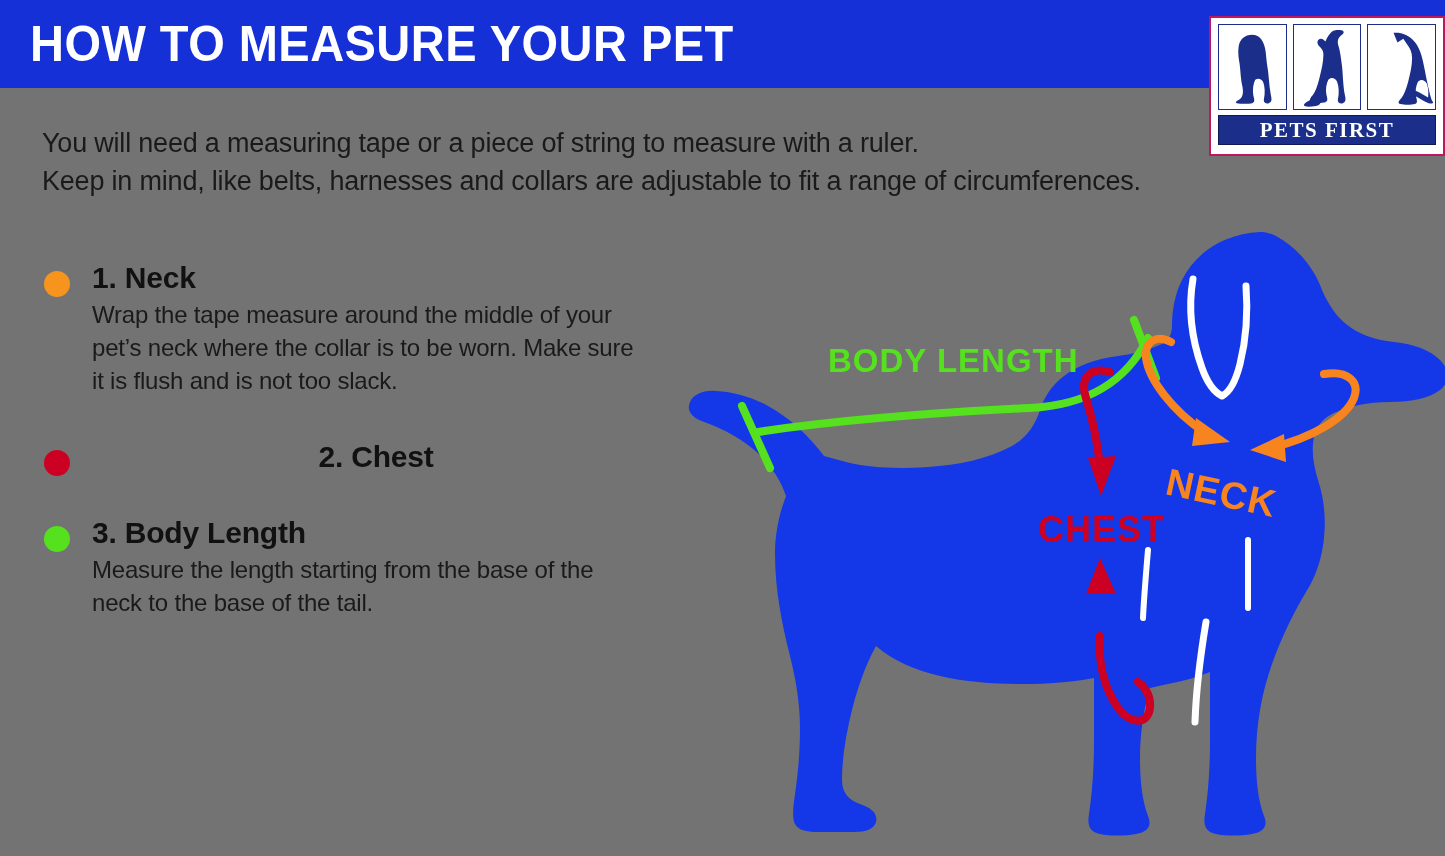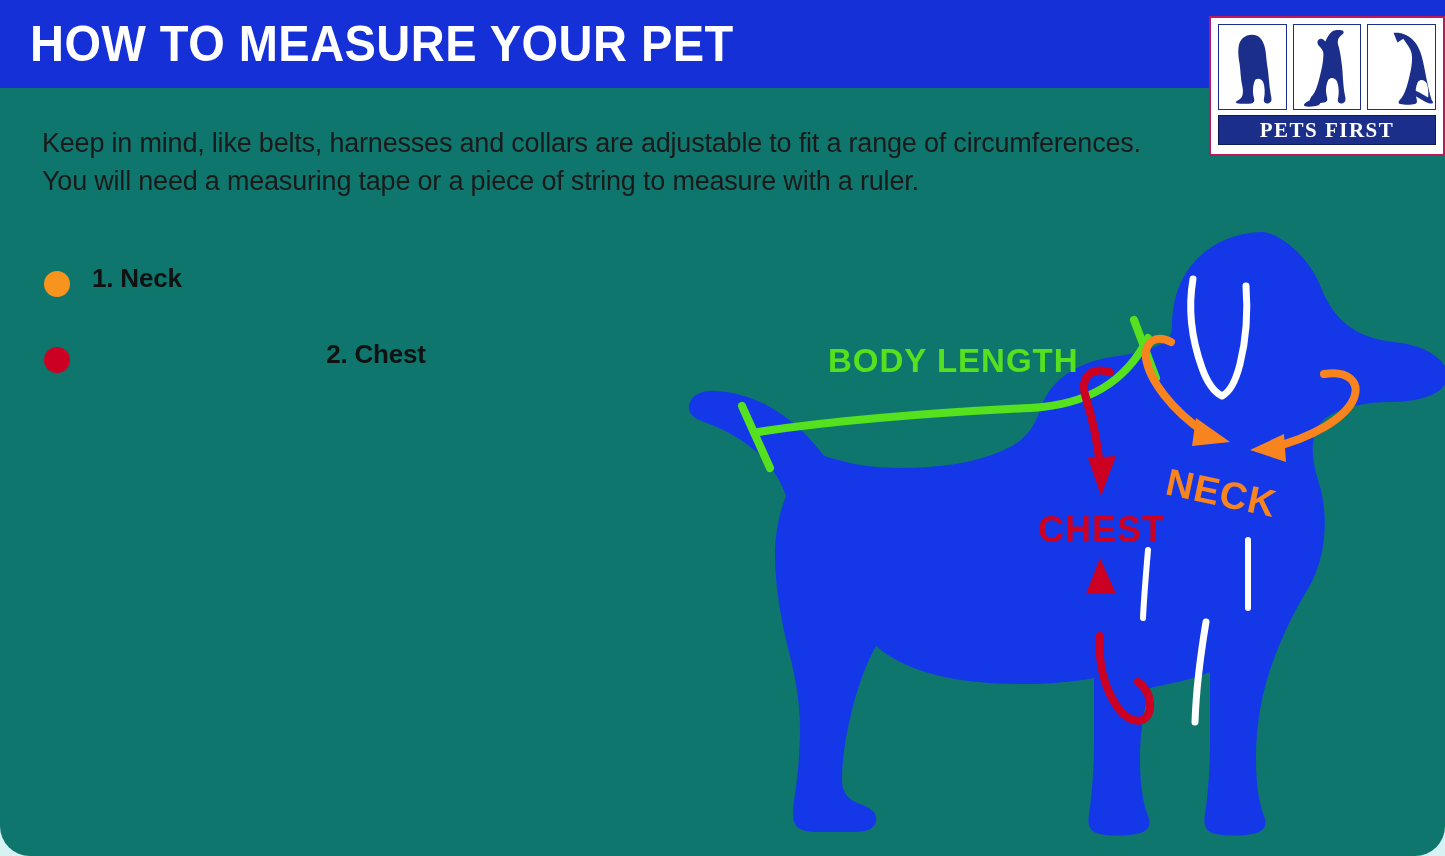--- a/index.html
+++ b/index.html
@@ -3,21 +3,21 @@
 <meta charset="utf-8">
 <style>
   html,body{margin:0;padding:0;}
   body{
     width:1445px;height:856px;
     background:#d6f2f2;
     font-family:"Liberation Sans", sans-serif;
     overflow:hidden;
     position:relative;
   }
-  #page{position:absolute;inset:0;background:#0f766e;border-radius:30px;}
+  #page{position:absolute;inset:0;background:#737373;}
 
   
   .header-band{
     position:absolute;left:0;top:0;width:1445px;height:88px;
     background:#1630d8;
   }
   .header-title{
     position:absolute;left:30px;top:16px;
     color:#ffffff;
     font-family:"Liberation Sans", sans-serif;
@@ -78,21 +78,21 @@
 
   
   .steps{position:absolute;left:40px;top:262px;width:620px;}
   .step{position:relative;margin-bottom:34px;}
   .bullet{
     position:absolute;left:4px;top:9px;
     width:26px;height:26px;border-radius:50%;
   }
   .step-title{
     margin-left:52px;
-    font-size:26px;font-weight:bold;color:#111111;
+    font-size:30px;font-weight:bold;color:#111111;
     line-height:32px;letter-spacing:-0.2px;
   }
   .step-body{
     margin-left:52px;margin-top:4px;
     font-size:24px;color:#1a1a1a;
     line-height:33px;letter-spacing:-0.2px;
     max-width:548px;
   }
 
   
@@ -153,36 +153,42 @@
         </svg>
       </div>
 
     </div>
     <div class="logo-bar">
       <span>PETS FIRST</span>
     </div>
   </div>
 
   <div class="intro">
+    <div>You will need a measuring tape or a piece of string to measure with a ruler.</div>
     <div>Keep in mind, like belts, harnesses and collars are adjustable to fit a range of circumferences.</div>
-    <div>You will need a measuring tape or a piece of string to measure with a ruler.</div>
   </div>
 
   <div class="steps">
 
     <div class="step">
       <div class="bullet" style="background:#F7941E;"></div>
       <div class="step-title">1. Neck</div>
+      <div class="step-body">Wrap the tape measure around the middle of your pet’s neck where the collar is to be worn. Make sure it is flush and is not too slack.</div>
     </div>
 
     <div class="step" style="margin-top:44px;text-align:center;">
       <div class="bullet" style="background:#CC0022;"></div>
       <div class="step-title">2. Chest</div>
     </div>
 
+    <div class="step" style="margin-top:44px;">
+      <div class="bullet" style="background:#55E11E;"></div>
+      <div class="step-title">3. Body Length</div>
+      <div class="step-body">Measure the length starting from the base of the neck to the base of the tail.</div>
+    </div>
 
   </div>
 
   <div class="diagram">
     <svg viewBox="0 0 806 625" preserveAspectRatio="xMidYMid meet">
 
       <g>
         <path fill="#1438e8" d="
           M 612 10
           C 576 12 548 30 534 58

